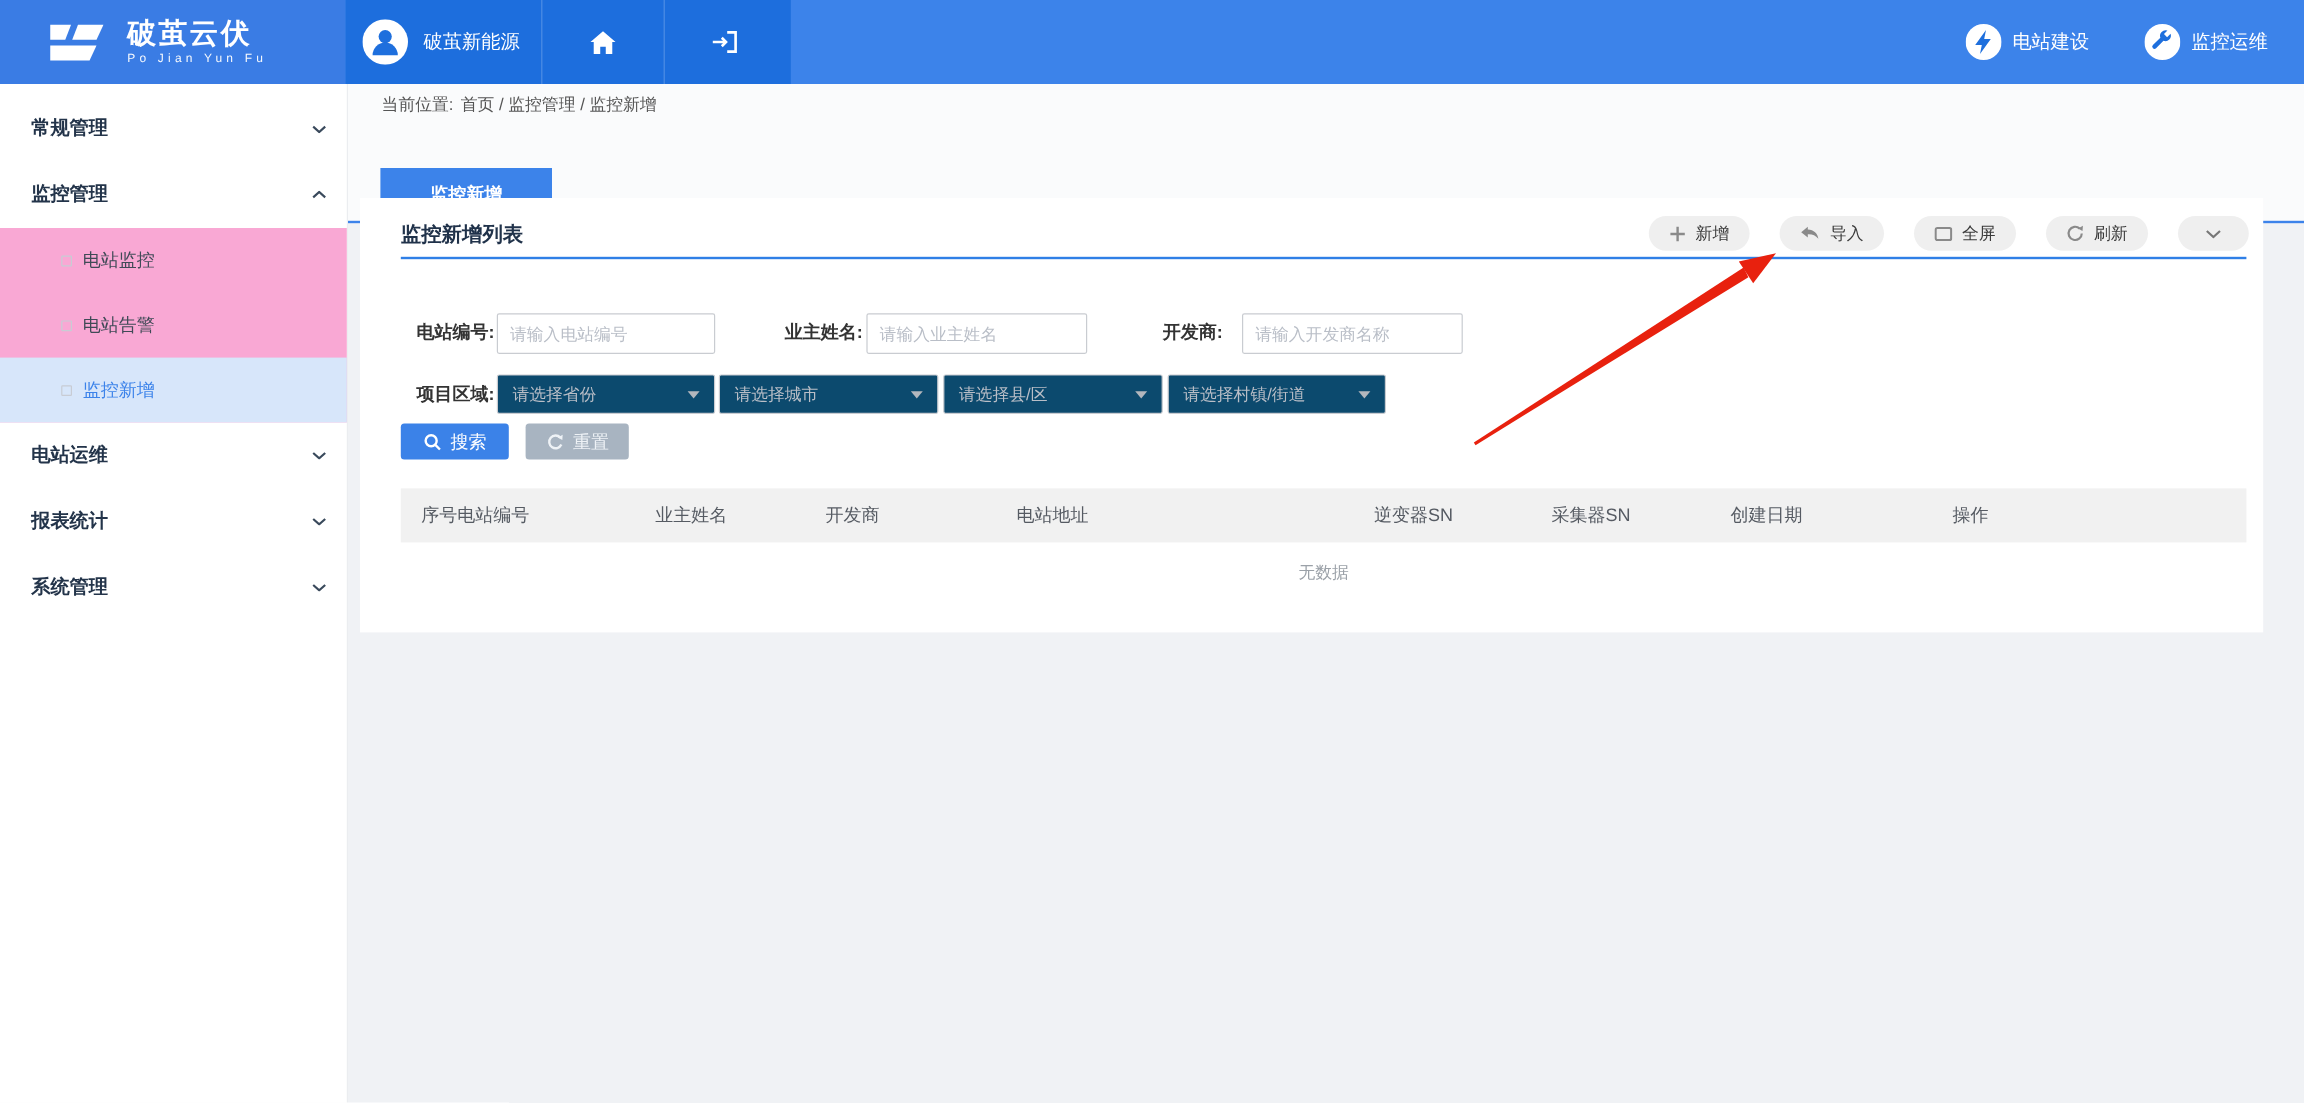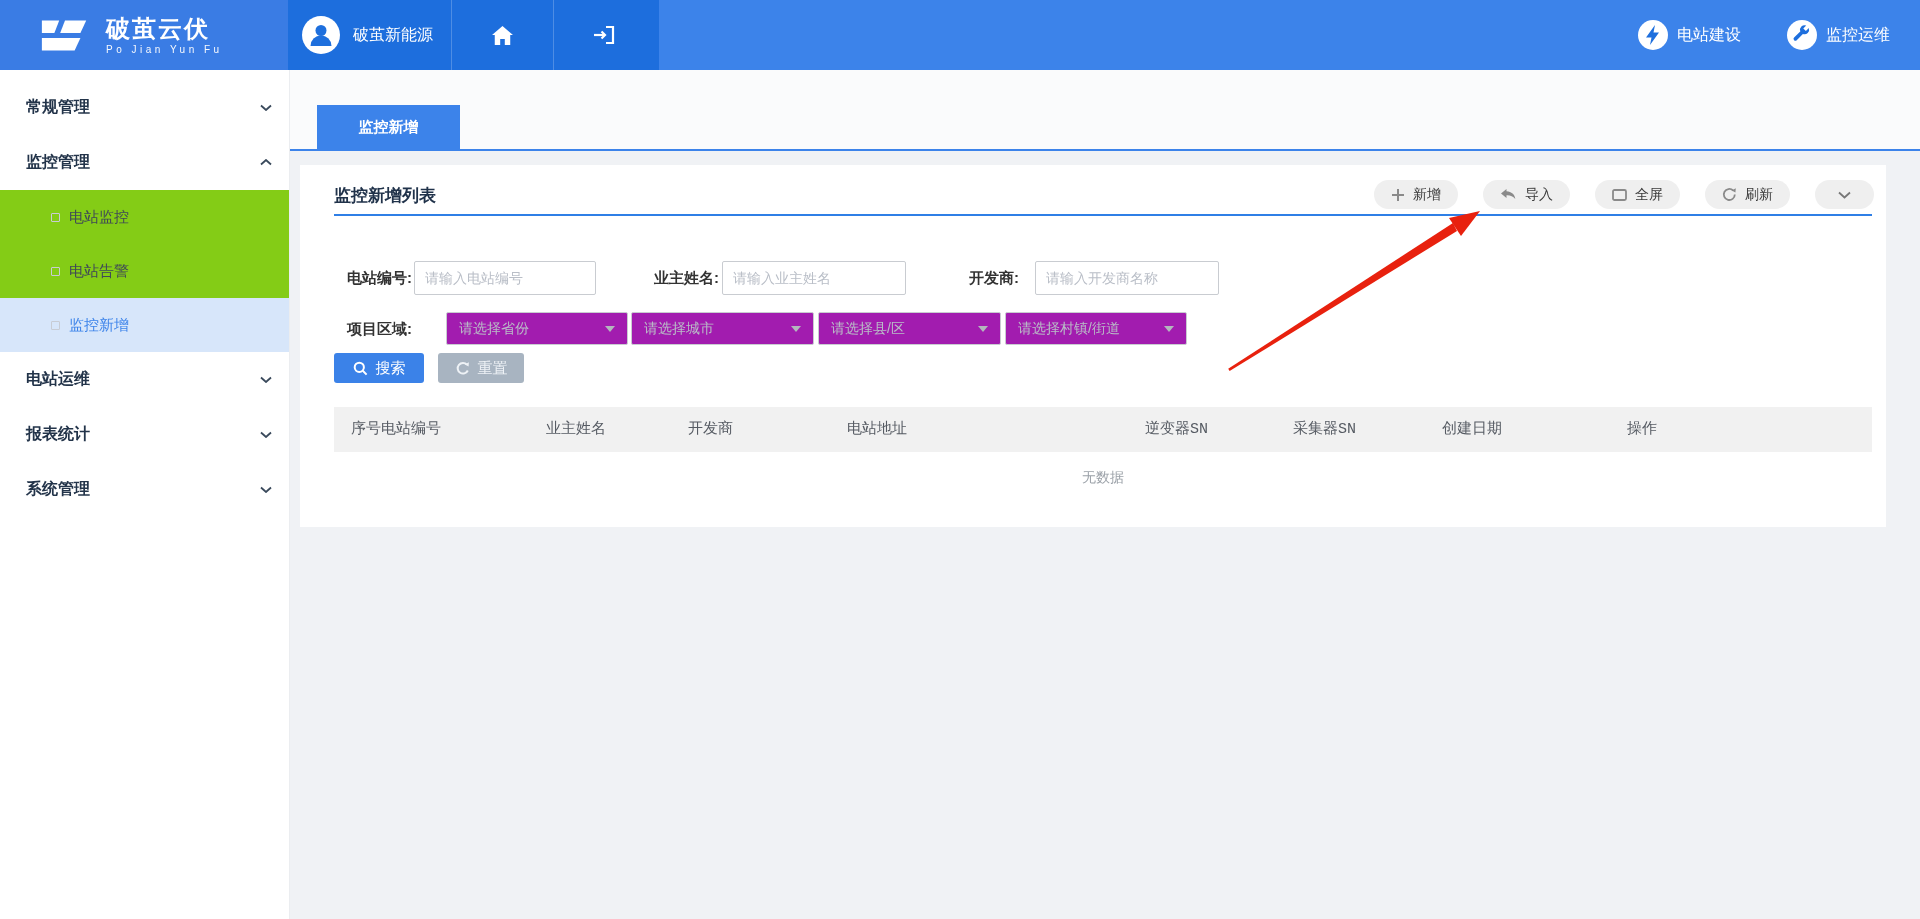--- a/index.html
+++ b/index.html
@@ -19,21 +19,21 @@
   .hbtn:last-child { width:100px; border-right:none; }
   .hnav { margin-left:auto; display:flex; align-items:center; padding-right:30px; }
   .hnav-item { display:flex; align-items:center; margin-left:46px; cursor:pointer; }
   .hnav-item .label { color:#ffffff; font-size:16px; margin-left:9px; }
   .circle-ico { width:30px; height:30px; }
 
   
   .sidebar { position:absolute; left:0; top:70px; width:290px; height:849px; background:#fff; border-right:1px solid #ebedf0; z-index:10; padding-top:10px; }
   .sgroup { height:55px; display:flex; align-items:center; padding:0 17px 0 26px; cursor:pointer; }
   .sgroup .glabel { font-size:16px; font-weight:bold; color:#23344a; flex:1; }
-  .submenu { background:#84cc16; }
+  .submenu { background:#f9a8d4; }
   .sitem { height:54px; display:flex; align-items:center; padding-left:51px; cursor:pointer; }
   .sitem .bullet { width:9px; height:9px; border:1px solid #c8ccd4; border-radius:1px; background:transparent; }
   .sitem .slabel { font-size:15px; color:#404a57; margin-left:9px; }
   .sitem.active { background:#d7e6fa; }
   .sitem.active .slabel { color:#3c83ea; }
 
   
   .main { position:absolute; left:290px; top:70px; width:1630px; height:849px; background:#f0f2f5; }
   .crumb-bar { height:35px; background:#fafbfc; display:flex; align-items:center; padding-left:28px; font-size:14px; color:#555; }
   .crumb-bar .cpath { margin-left:6px; }
@@ -45,30 +45,30 @@
   .panel-title { position:absolute; left:34px; top:19px; font-size:17px; font-weight:bold; color:#20324a; }
   .title-rule { position:absolute; left:34px; top:49px; width:1538px; height:2px; background:#2f7fe6; }
   .toolbar { position:absolute; right:12px; top:15px; display:flex; align-items:center; }
   .pill { height:29px; border-radius:15px; background:#efefef; display:flex; align-items:center; padding:0 17px; margin-left:25px; cursor:pointer;font-family:Liberation Serif, serif; }
   .pill .plabel { font-size:14px; color:#3a3a3a; margin-left:8px; white-space:nowrap; }
   .pill.icon-only { padding:0 23px; }
 
   .flabel { position:absolute; font-size:15px; font-weight:bold; color:#333; text-align:right; line-height:34px; }
   .finput { position:absolute; height:34px; border:1px solid #c9ccd1; border-radius:2px; background:#fff; font-size:14px; color:#333; padding:0 10px; outline:none; font-family:inherit; }
   .finput::placeholder { color:#b9bec7; }
-  .fselect { position:absolute; height:33px; border:1px solid #c9ccd1; border-radius:2px; background:#a21caf; display:flex; align-items:center; padding:0 12px; cursor:pointer;margin-left:32px; }
+  .fselect { position:absolute; height:33px; border:1px solid #c9ccd1; border-radius:2px; background:#0c4a6e; display:flex; align-items:center; padding:0 12px; cursor:pointer; }
   .fselect .ph { font-size:14px; color:#b9bec7; flex:1; white-space:nowrap; overflow:hidden; }
   .caret { width:0; height:0; border-left:5px solid transparent; border-right:5px solid transparent; border-top:6px solid #b3b7bd; margin-left:8px; }
 
   .btn { position:absolute; height:30px; border:none; border-radius:3px; display:flex; align-items:center; justify-content:center; cursor:pointer; font-family:inherit; }
   .btn .blabel { font-size:15px; margin-left:8px; }
   .btn-search { left:34px; top:188px; width:90px; background:#3b82e8; color:#fff; }
   .btn-reset { left:138px; top:188px; width:86px; background:#a8b4c1; color:#eef2f6; }
 
-  .thead { position:absolute; left:34px; top:242px; width:1538px; height:45px; background:#f1f1f1;font-family:Liberation Mono, monospace; }
+  .thead { position:absolute; left:34px; top:242px; width:1538px; height:45px; background:#f1f1f1; }
   .thead .col { position:absolute; top:0; line-height:45px; font-size:15px; color:#565b63; white-space:nowrap; }
   .empty-row { position:absolute; left:34px; top:287px; width:1538px; text-align:center; padding-top:17px; font-size:14px; color:#9ba1a8; }
 
   
   .anno { position:absolute; left:0; top:0; width:1920px; height:919px; z-index:50; pointer-events:none; }
 
   .icon-svg { display:block; }
 </style>
 </head>
 <body>
@@ -168,20 +168,24 @@
     </div>
     <div class="sgroup">
       <span class="glabel">系统管理</span>
       <svg class="icon-svg" width="12" height="7" viewBox="0 0 12 7">
           <polyline points="1,1.5 6,6 11,1.5" stroke="#3a4a5c" stroke-width="1.8" fill="none"></polyline>
         </svg>
     </div>
   </div>
 
   <div class="main">
+    <div class="crumb-bar">
+      <span>当前位置:</span>
+      <span class="cpath">首页 / 监控管理 / 监控新增</span>
+    </div>
     <div class="tab-strip">
       <div class="tab">监控新增</div>
     </div>
   </div>
 
   <div class="panel">
     <div class="panel-title">监控新增列表</div>
     <div class="title-rule"></div>
 
     <div class="toolbar">

